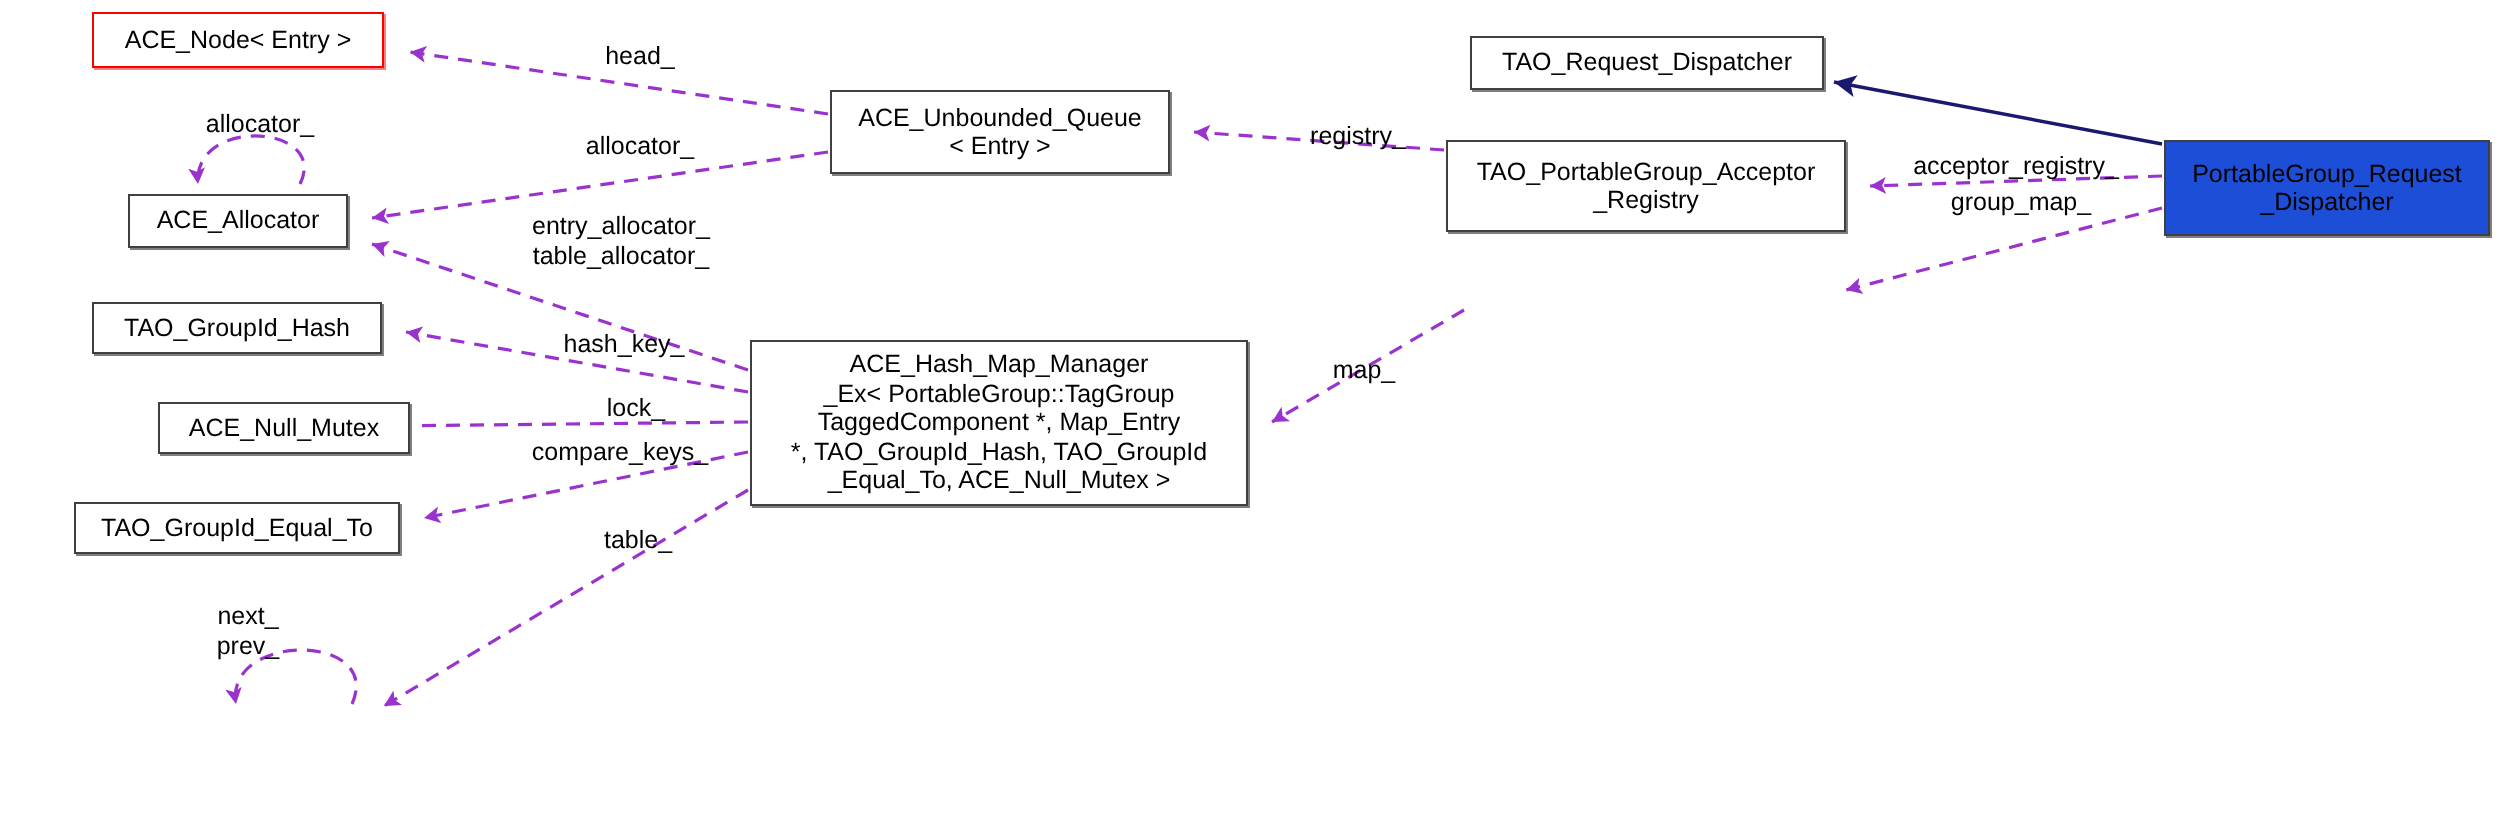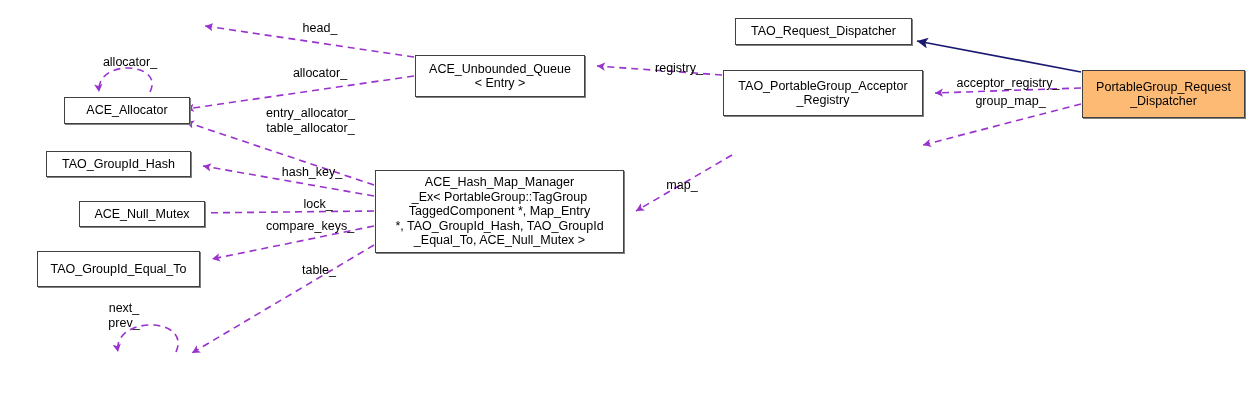--- a/index.html
+++ b/index.html
@@ -23,21 +23,21 @@
     background:#ffffff;
     border:1px solid #404040;
     box-shadow:1px 1px 0 0 #808080;
     color:#000000;
     font-size:12.5px;
     line-height:14.5px;
     white-space:pre;
     letter-spacing:0px;
   }
   .node.red{border:1px solid #ff0000;box-shadow:1px 1px 0 0 #ff8080;}
-  .node.focus{background:#fdba74;border:1px solid #404040;}
+  .node.focus{background:#1d4ed8;border:1px solid #404040;}
   .edge-label{
     position:absolute;
     font-size:12.5px;
     line-height:14.5px;
     color:#000000;
     white-space:pre;
     text-align:center;
     background:transparent;
   }
 </style>
@@ -70,25 +70,26 @@
       <path d="M1081,104 L923,145" marker-end="url(#purpleArrow)"></path>
       <path d="M150,92 C165,62 96,58 99,92" marker-end="url(#purpleArrow)"></path>
       <path d="M176,352 C192,316 112,316 118,352" marker-end="url(#purpleArrow)"></path>
     </g>
 
     <g stroke="#191970" stroke-width="1.7" fill="none">
       <path d="M1081,72 L917,41" marker-end="url(#navyArrow)"></path>
     </g>
   </svg>
 
-  <div class="node" style="left: 64px; top: 97px; width: 126px; height: 27px;">ACE_Allocator</div>
+  <div class="node red" style="left: 46px; top: 6px; width: 146px; height: 28px;">ACE_Node&lt; Entry &gt;</div>
+  <div class="node" style="left: 64px; top: 97px; width: 110px; height: 27px;">ACE_Allocator</div>
   <div class="node" style="left: 46px; top: 151px; width: 145px; height: 26px;">TAO_GroupId_Hash</div>
   <div class="node" style="left: 55px; top: 201px; width: 126px; height: 26px; margin-left: 24px;">ACE_Null_Mutex</div>
-  <div class="node" style="left: 37px; top: 251px; width: 163px; height: 36px;">TAO_GroupId_Equal_To</div>
-  <div class="node" style="left: 415px; top: 55px; width: 170px; height: 42px; text-align: center;">ACE_Unbounded_Queue
+  <div class="node" style="left: 37px; top: 251px; width: 163px; height: 26px;">TAO_GroupId_Equal_To</div>
+  <div class="node" style="left: 415px; top: 45px; width: 170px; height: 42px; text-align: center;">ACE_Unbounded_Queue
 &lt; Entry &gt;</div>
   <div class="node" style="left: 375px; top: 170px; width: 249px; height: 83px;">ACE_Hash_Map_Manager
 _Ex&lt; PortableGroup::TagGroup
 TaggedComponent *, Map_Entry
 *, TAO_GroupId_Hash, TAO_GroupId
 _Equal_To, ACE_Null_Mutex &gt;</div>
   <div class="node" style="left: 735px; top: 18px; width: 177px; height: 27px;">TAO_Request_Dispatcher</div>
   <div class="node" style="left: 723px; top: 70px; width: 200px; height: 46px;">TAO_PortableGroup_Acceptor
 _Registry</div>
   <div class="node focus" style="left: 1082px; top: 70px; width: 163px; height: 48px;">PortableGroup_Request

